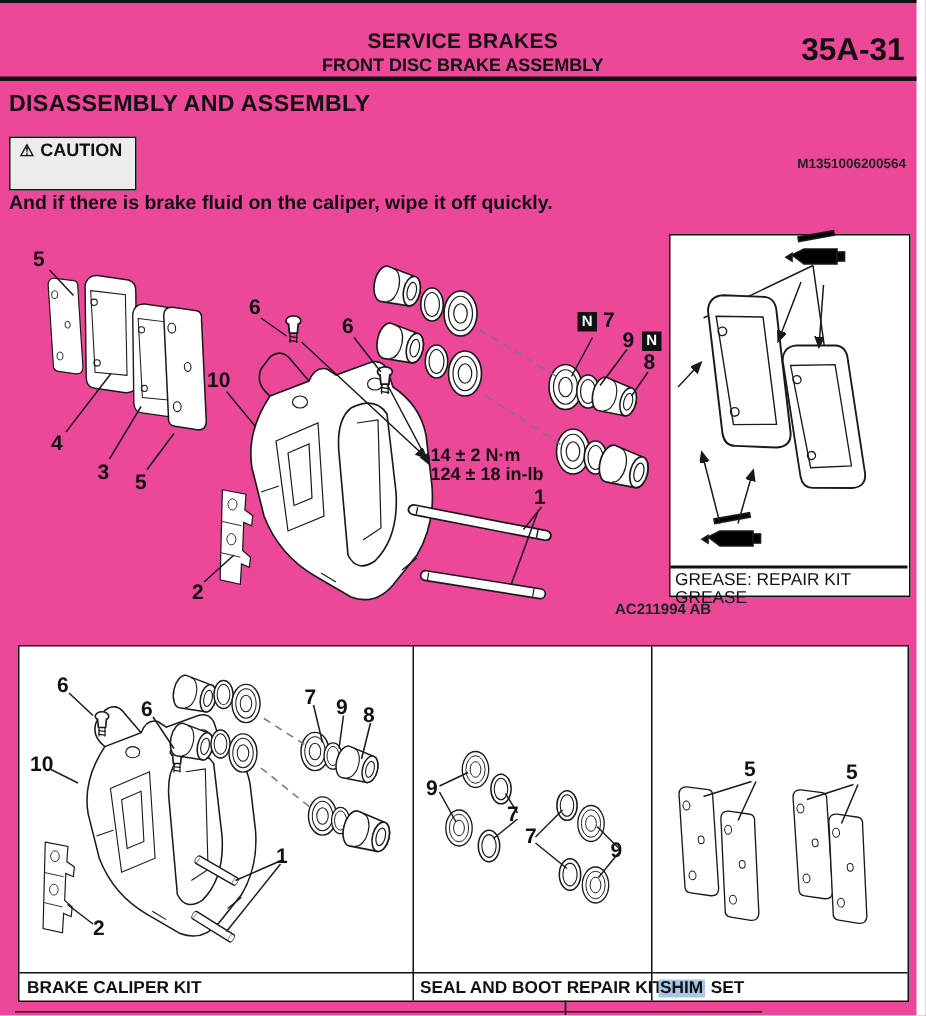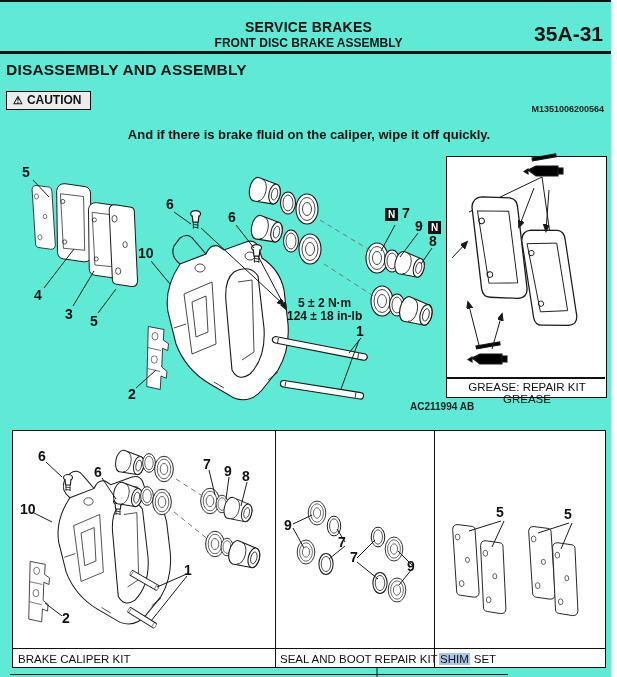--- a/index.html
+++ b/index.html
@@ -1,47 +1,47 @@
 <!DOCTYPE html>
 <html><head>
 <meta charset="utf-8">
 <style>
   html,body{margin:0;padding:0;background:#fff;}
-  #page{position:relative;width:611px;height:677px;background:#5eead4;overflow:hidden;
+  #page{position:relative;width:611px;height:677px;background:#ec4899;overflow:hidden;
         font-family:"Liberation Sans",sans-serif;color:#111;}
-  .abs{position:absolute;text-align:center;}
+  .abs{position:absolute;}
   
   #top-rule{left:0;top:0;width:617px;height:2px;background:#111;}
   #hdr-section{left:0;top:19px;width:617px;text-align:center;font-size:14px;font-weight:700;letter-spacing:.2px;}
   #hdr-subsection{left:0;top:36px;width:617px;text-align:center;font-size:12px;font-weight:700;}
   #hdr-page{right:8px;top:22px;font-size:21px;font-weight:700;}
   #hdr-rule{left:0;top:51px;width:617px;height:3px;background:#111;}
   
   #sec-title{left:6px;top:61px;font-size:15.5px;font-weight:700;letter-spacing:.2px;}
   #doc-code{right:7px;top:80px;font-size:9px;font-weight:700;color:#222;margin-top:24px;}
-  #caution-box{left:6px;top:91px;height:15px;padding:1px 8px 1px 6px;border:1.5px solid #111;
+  #caution-box{left:6px;top:91px;height:15px;padding:1px 8px 18px 6px;border:1.5px solid #111;
                background:#ececec;font-size:12px;font-weight:700;line-height:15px;}
   #caution-box .warn{font-size:11px;margin-right:4px;}
   .para{left:6px;width:606px;font-size:13px;font-weight:700;line-height:15px;}
   #para1{top:111px;} #para2{top:127px;}
   
   .num{position:absolute;font-size:14px;font-weight:700;color:#111;line-height:13px;z-index:7;}
   .nbadge{position:absolute;width:13px;height:13px;background:#111;color:#fff;font-size:10px;
           font-weight:700;text-align:center;line-height:13px;z-index:7;}
   #torque{left:287px;top:297px;font-size:12px;font-weight:700;line-height:13px;z-index:7;}
   #figcode{left:364px;top:401px;font-size:10px;font-weight:700;color:#222;z-index:7;margin-left:46px;}
   
   #inset{left:446px;top:156px;width:159px;height:240px;border:1.5px solid #111;background:#fff;z-index:1;}
   #inset-caption{left:450px;top:381px;width:154px;font-size:11.5px;font-weight:400;z-index:7;}
   #inset-sep{left:447px;top:377px;width:158px;height:1.5px;background:#111;z-index:7;}
   
   #bfig{left:12px;top:430px;width:592px;height:236px;border:1.4px solid #111;background:#fff;z-index:1;}
   .vdiv{position:absolute;top:0;width:1.4px;height:236px;background:#111;}
   #bfig-capline{position:absolute;left:0;top:217px;width:592px;height:1.4px;background:#111;}
-  .caption{position:absolute;top:222px;font-size:11.5px;font-weight:400;white-space:nowrap;z-index:7;}
+  .caption{position:absolute;top:222px;font-size:11.5px;font-weight:700;white-space:nowrap;z-index:7;}
   .hl{background:#a9c6e5;padding:0 1px;}
   #cap-rest{margin-left:4px;margin-top:14px;}
   
   #art{position:absolute;left:0;top:0;z-index:5;pointer-events:none;}
   #art path,#art ellipse,#art circle,#art rect,#art line{stroke:#1a1a1a;stroke-width:1.1;}
   #art .ld{stroke-width:1;fill:none;}
   #art .dash{stroke:#777;stroke-dasharray:5 4;}
   #art .thin{stroke-width:.8;}
 </style>
 </head>
@@ -271,21 +271,21 @@
   <div class="num" style="left:90px;top:315px">5</div>
   <div class="num" style="left:128px;top:388px">2</div>
   <div class="nbadge" style="left:385px;top:208px">N</div>
   <div class="num" style="left:402px;top:207px">7</div>
   <div class="num" style="left:415px;top:220px">9</div>
   <div class="nbadge" style="left:428px;top:221px">N</div>
   <div class="num" style="left:429px;top:235px">8</div>
   <div class="num" style="left:356px;top:325px">1</div>
 
   <div class="abs" id="torque">
-    <div>5 ± 2 N·m</div>
+    <div>14 ± 2 N·m</div>
     <div>124 ± 18 in-lb</div>
   </div>
   <div class="abs" id="figcode">AC211994 AB</div>
 
   <div class="abs" id="inset-sep"></div>
   <div class="abs" id="inset-caption">GREASE: REPAIR KIT GREASE</div>
 
   <div class="num" style="left:38px;top:450px">6</div>
   <div class="num" style="left:94px;top:466px">6</div>
   <div class="num" style="left:20px;top:503px">10</div>

